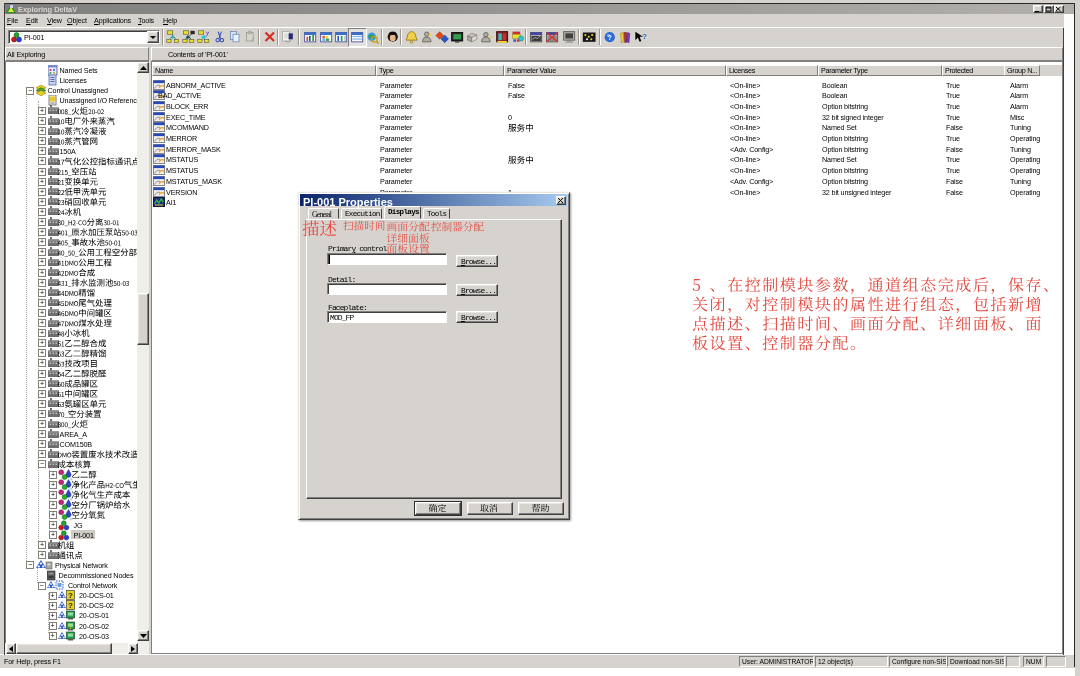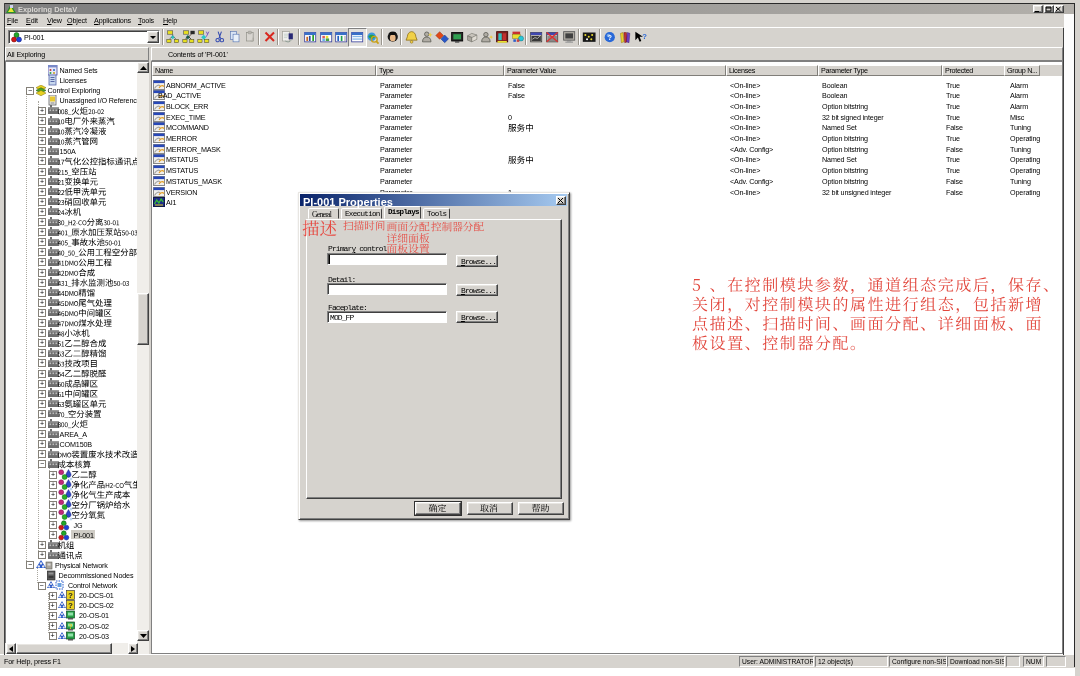--- a/index.html
+++ b/index.html
@@ -311,21 +311,21 @@
     </svg>
     <div class="row" style="left:55.5px;top:14.1px">Licenses</div>
     <div class="pbox" style="left:22px;top:24.7px">−</div>
     <svg class="abs" style="left:32px;top:23.2px" width="17" height="15" viewBox="0 0 17 15">
       <g>
         <polygon points="5,0 10,2.7 5,5.4 0,2.7" fill="#e8d020" stroke="#807008" stroke-width="0.5"></polygon>
         <polygon points="5,2.7 10,5.4 5,8.1 0,5.4" fill="#48a028" stroke="#205008" stroke-width="0.5"></polygon>
         <polygon points="5,5.4 10,8.1 5,10.8 0,8.1" fill="#e8d020" stroke="#807008" stroke-width="0.5"></polygon>
       </g>
     </svg>
-    <div class="row" style="left:43.5px;top:24.2px">Control Exploring</div>
+    <div class="row" style="left:43.5px;top:24.2px">Control Unassigned</div>
     <svg class="abs" style="left:44px;top:33.3px" width="17" height="15" viewBox="0 0 17 15">
       <g>
         <rect x="1" y="0" width="7" height="10" fill="#f0f0f0" stroke="#606060" stroke-width="0.8"></rect>
         <rect x="2" y="1.5" width="5" height="5" fill="#e8c830"></rect>
         <rect x="2.5" y="7.5" width="4" height="1" fill="#808080"></rect>
       </g>
     </svg>
     <div class="row" style="left:55.5px;top:34.3px">Unassigned I/O Reference</div>
     <div class="pbox" style="left:34px;top:44.9px">+</div>
     <svg class="abs" style="left:44px;top:43.4px" width="17" height="15" viewBox="0 0 17 15">

